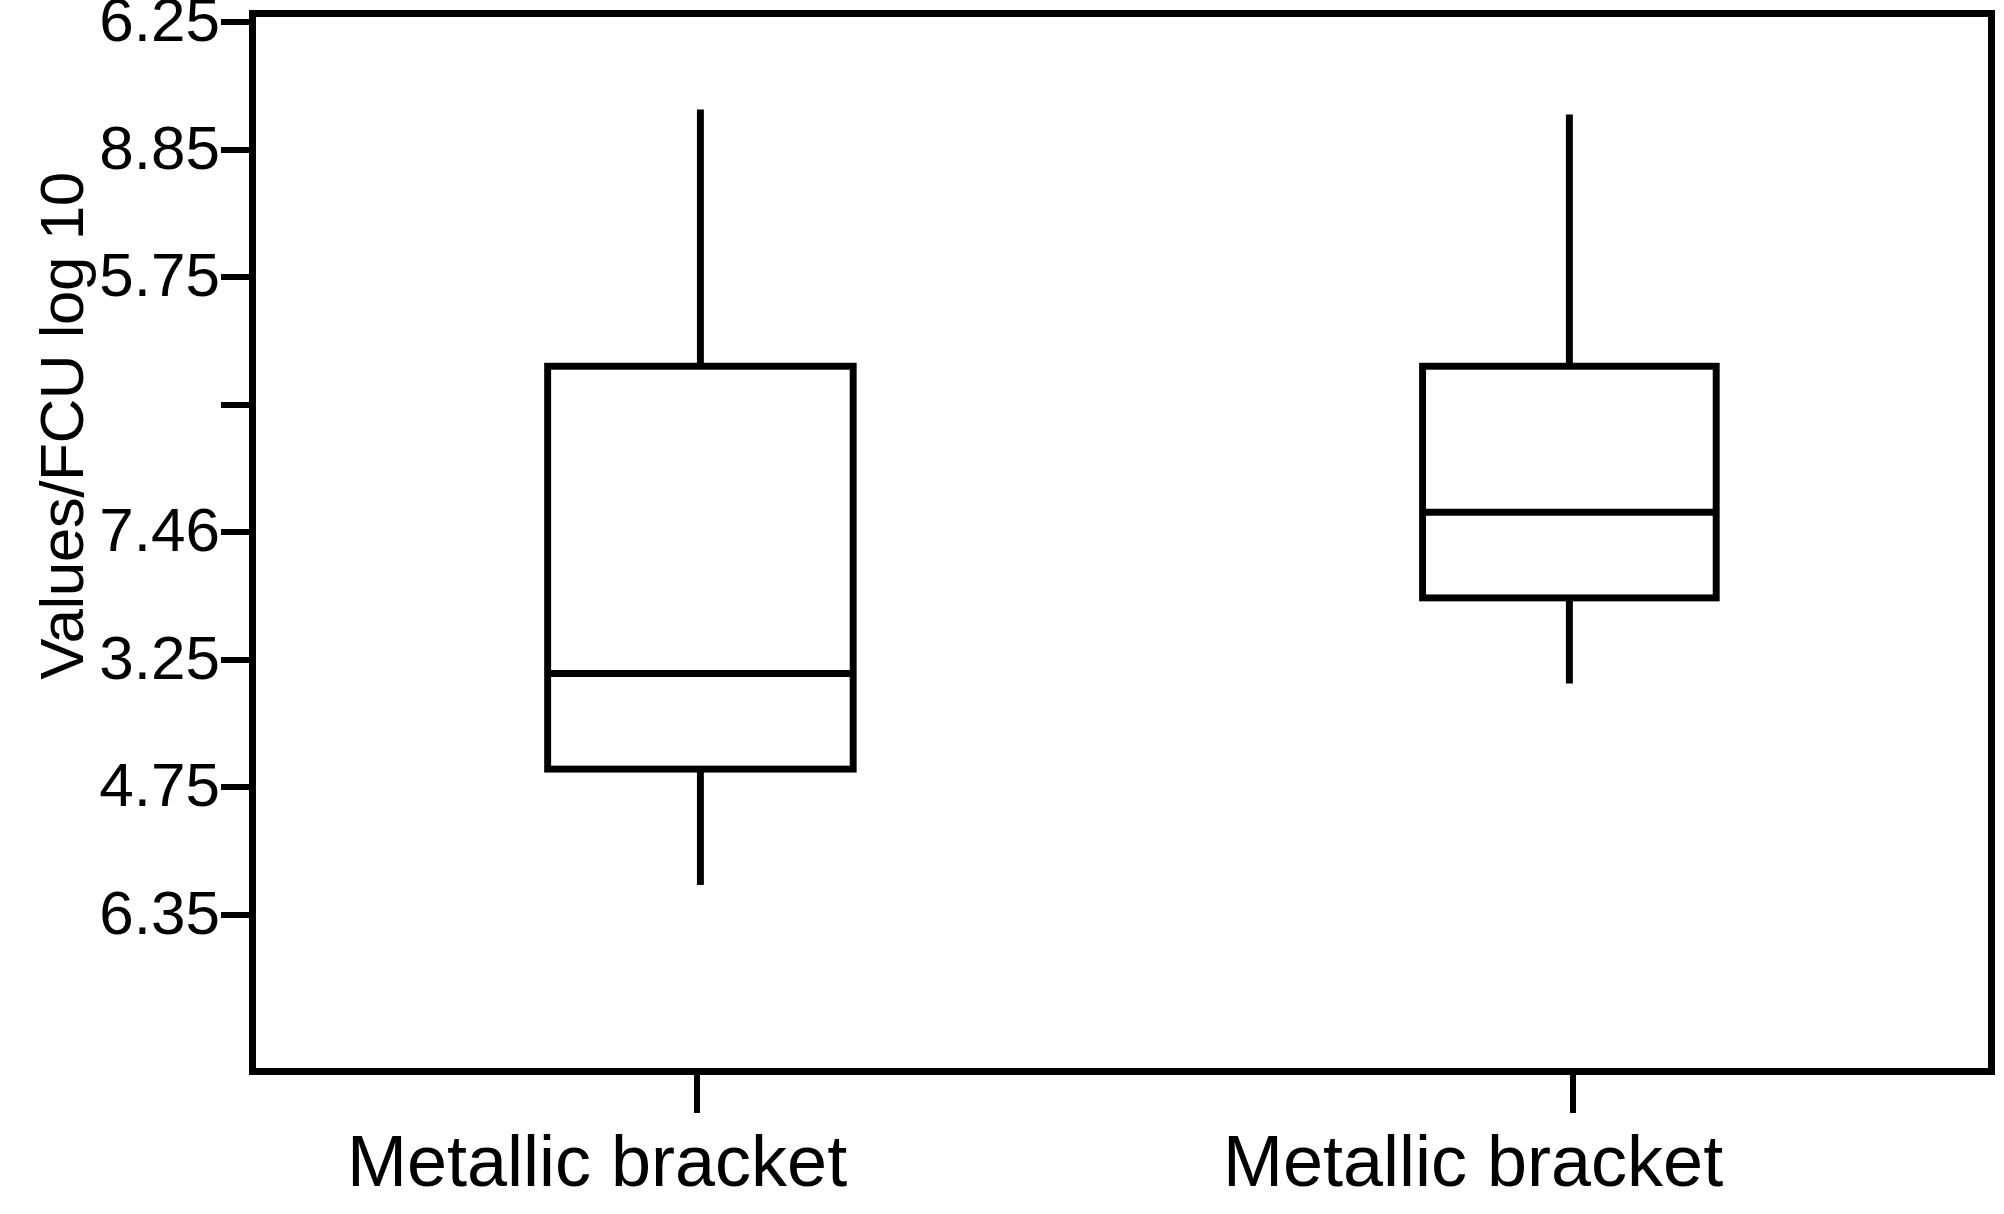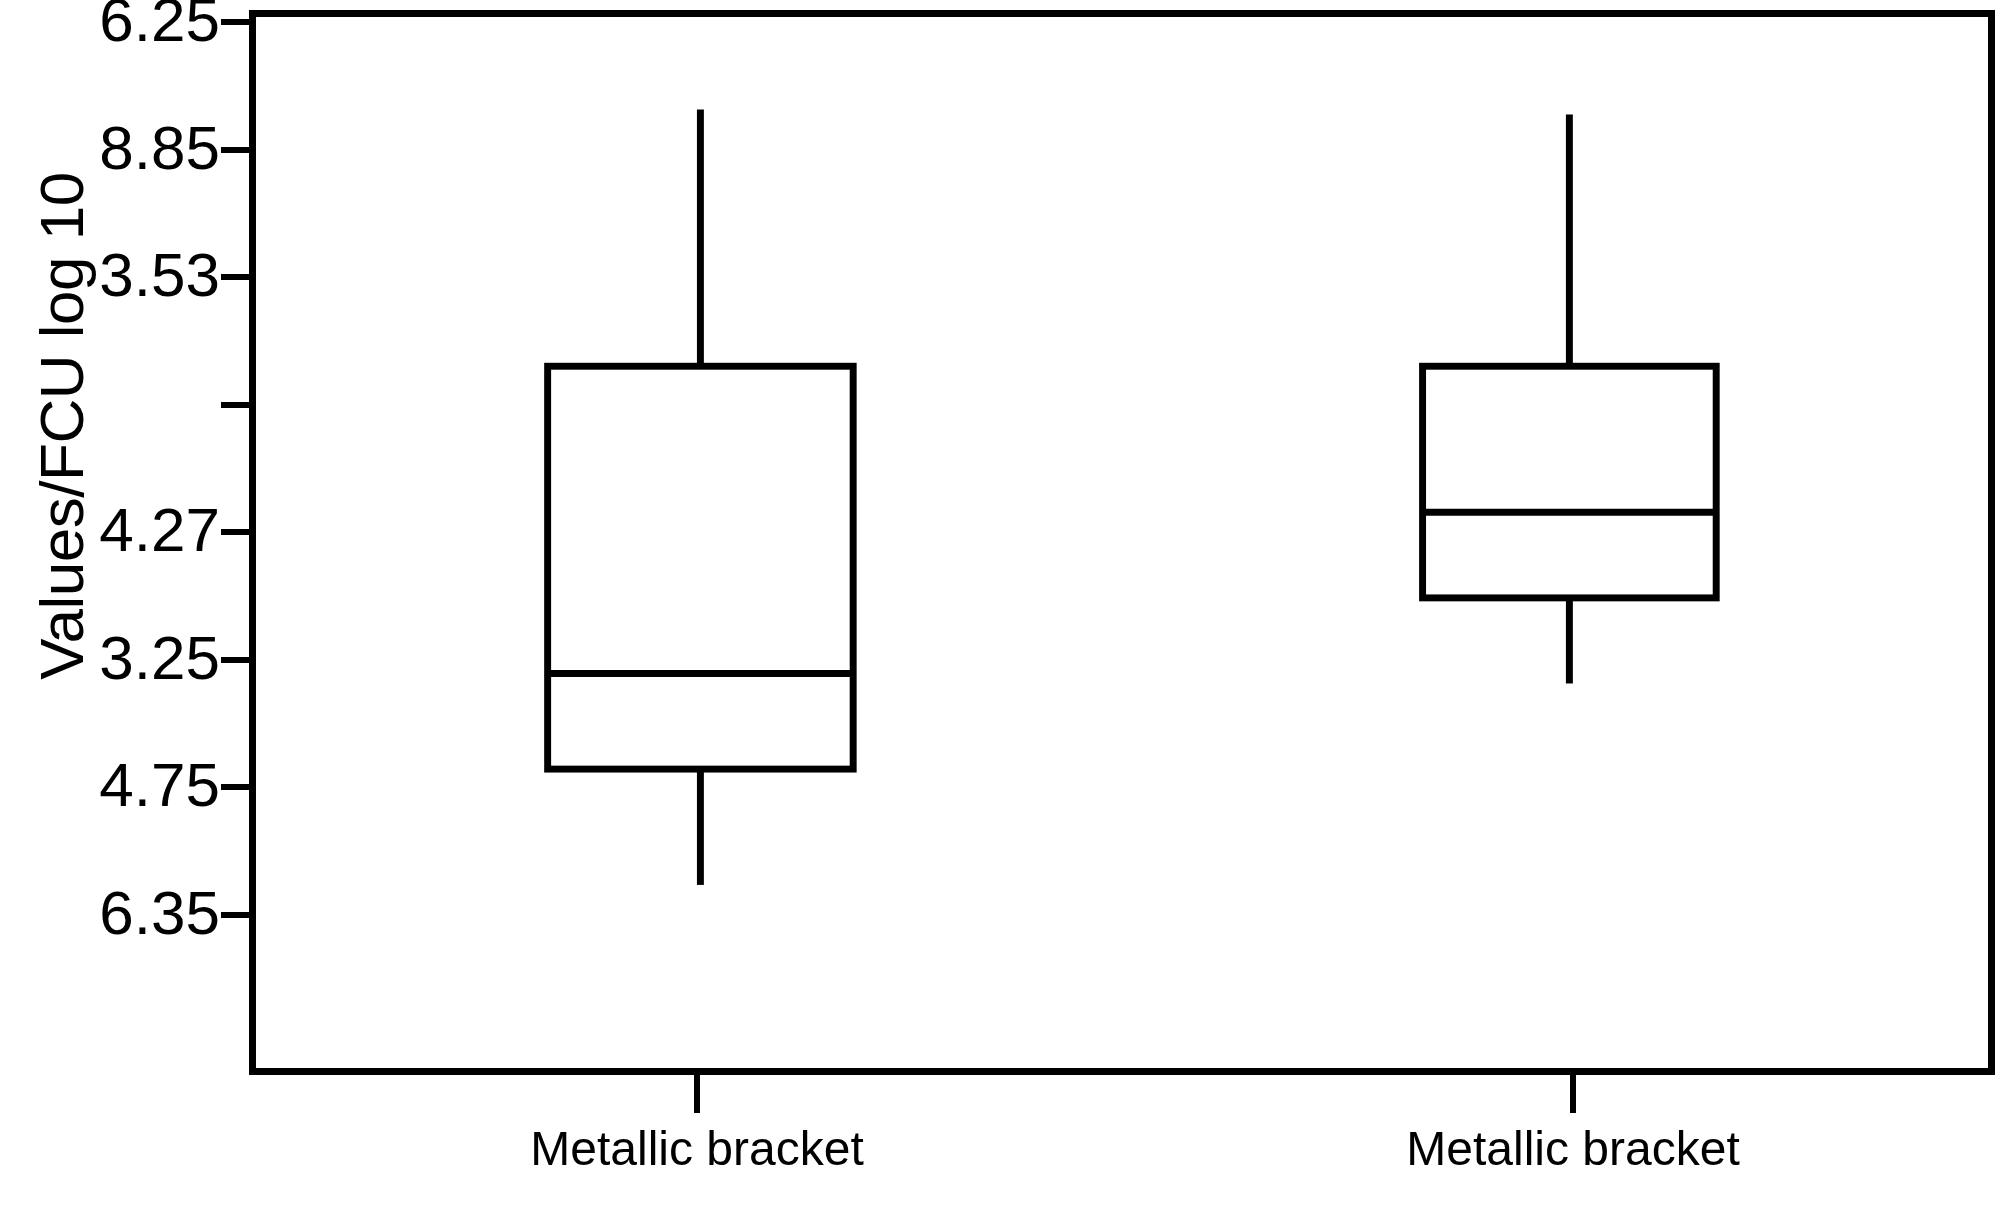--- a/index.html
+++ b/index.html
@@ -88,38 +88,37 @@
     position: absolute;
     top: 1075px;
     width: 6px;
     height: 38px;
     background: #000;
   }
   .xtick-label {
     position: absolute;
     top: 1125px;
     width: 700px;
-    text-align: center;
-    font-size: 48px;
+    font-size: 72px;
     line-height: 1;
     white-space: nowrap;
   }
 </style>
 </head>
 <body>
 
 <div id="figure">
 
   <div id="y-axis-title">Values/FCU log 10</div>
 
   <div id="ytick-labels">
       <div class="ytick-label" style="top: -11px;">6.25</div>
       <div class="ytick-label" style="top: 116.571px;">8.85</div>
-      <div class="ytick-label" style="top: 244.143px;">3.53</div>
-      <div class="ytick-label" style="top: 499.286px;">4.27</div>
+      <div class="ytick-label" style="top: 244.143px;">5.75</div>
+      <div class="ytick-label" style="top: 499.286px;">7.46</div>
       <div class="ytick-label" style="top: 626.857px;">3.25</div>
       <div class="ytick-label" style="top: 754.429px;">4.75</div>
       <div class="ytick-label" style="top: 882px;">6.35</div>
     </div>
   <div id="ytick-marks">
       <div class="ytick-mark" style="top: 19px;"></div>
       <div class="ytick-mark" style="top: 146.571px;"></div>
       <div class="ytick-mark" style="top: 274.143px;"></div>
       <div class="ytick-mark" style="top: 401.714px;"></div>
       <div class="ytick-mark" style="top: 529.286px;"></div>

